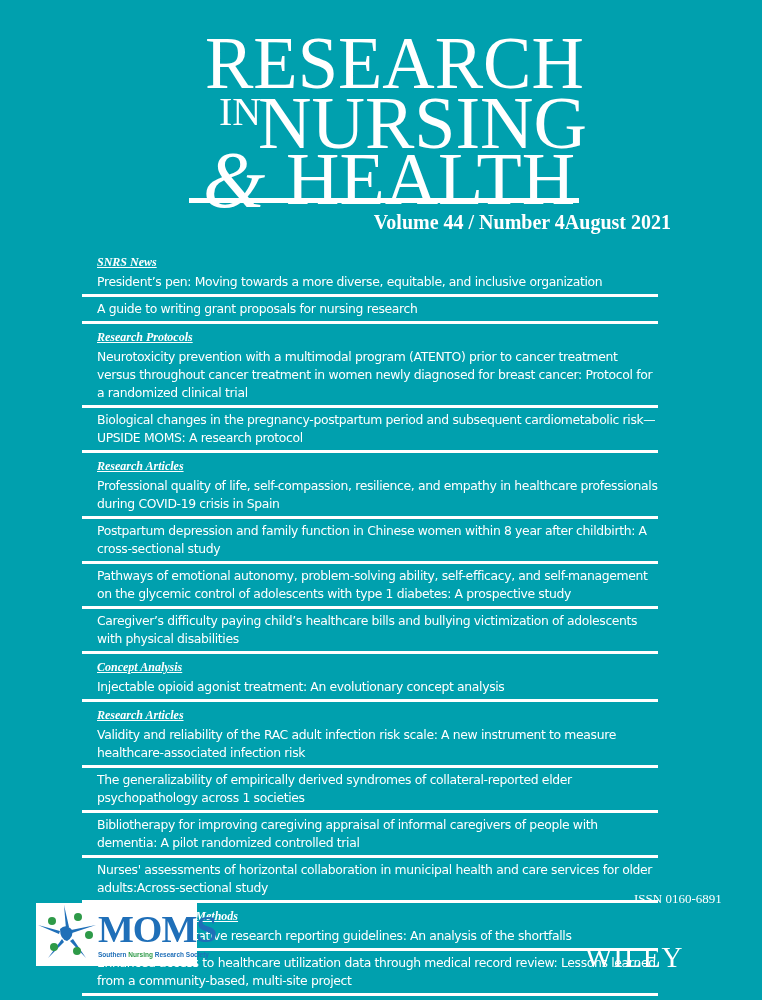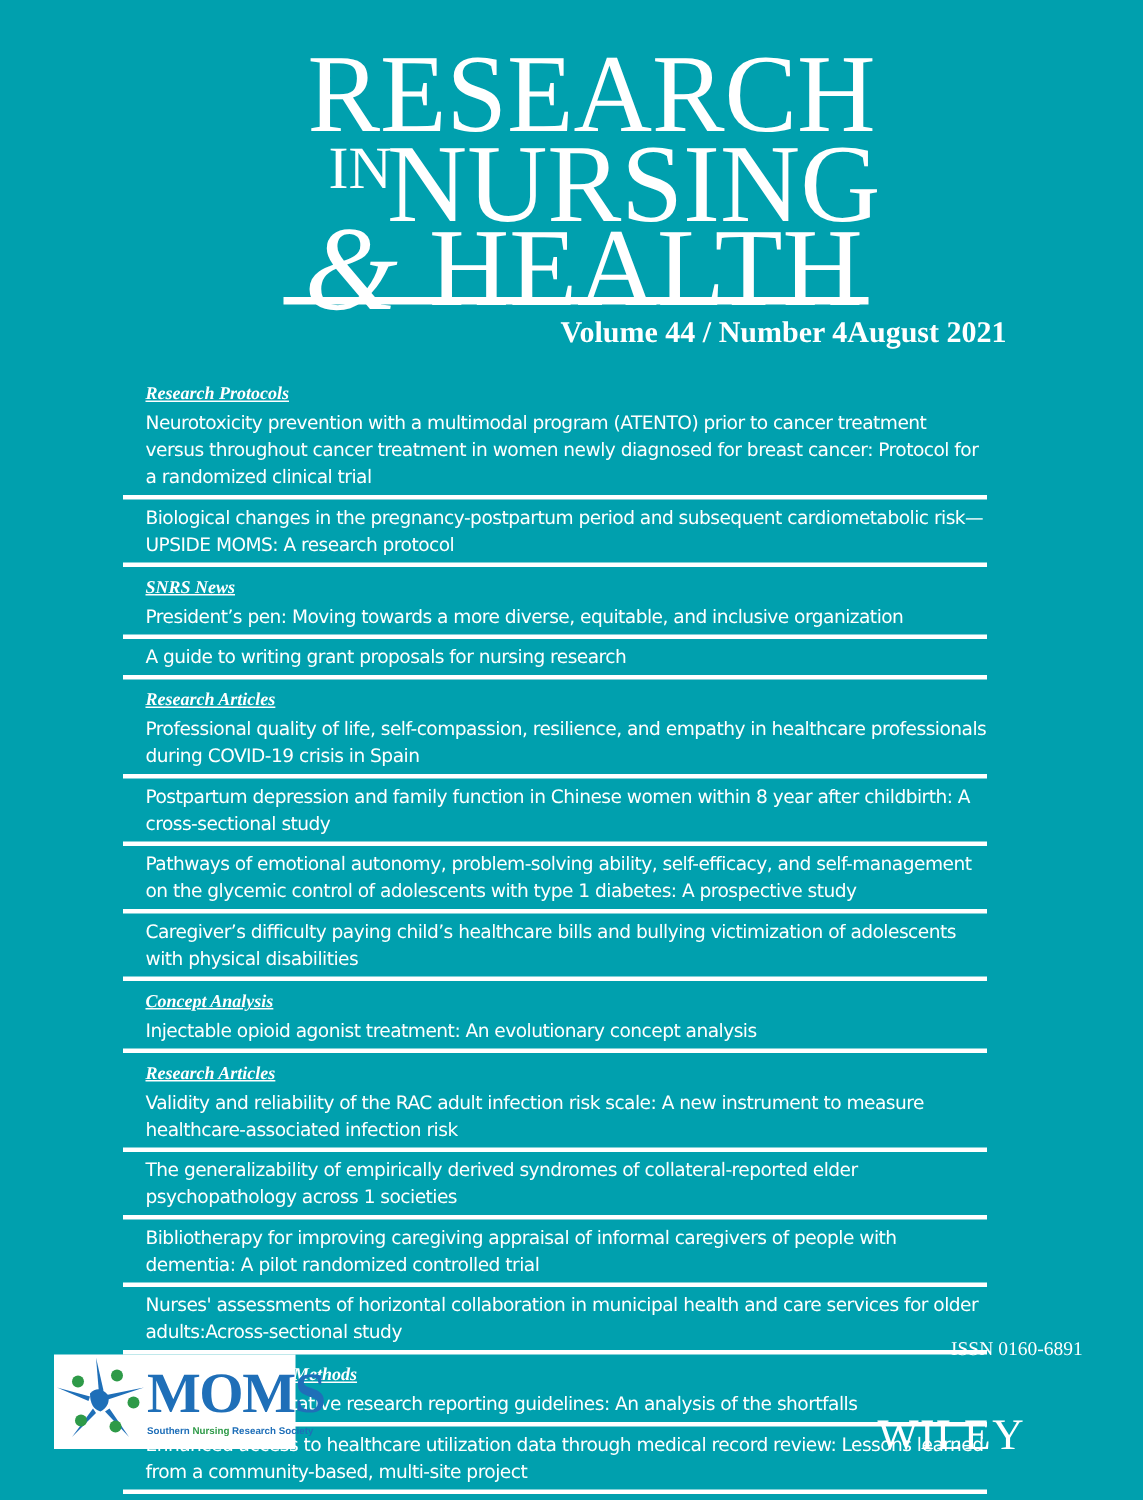--- a/index.html
+++ b/index.html
@@ -96,32 +96,32 @@
 </div>
 
 <div class="issue-row">
   <span>Volume 44 / Number 4</span>
   <span>August 2021</span>
 </div>
 
 <div class="toc">
 
   <div class="section">
+    <div class="section-label">SNRS News</div>
+    <div class="article">President’s pen: Moving towards a more diverse, equitable, and inclusive organization</div>
+    <div class="divider"></div>
+    <div class="article">A guide to writing grant proposals for nursing research</div>
+    <div class="divider"></div>
+  </div>
+
+  <div class="section">
     <div class="section-label">Research Protocols</div>
     <div class="article">Neurotoxicity prevention with a multimodal program (ATENTO) prior to cancer treatment versus throughout cancer treatment in women newly diagnosed for breast cancer: Protocol for a randomized clinical trial</div>
     <div class="divider"></div>
     <div class="article">Biological changes in the pregnancy-postpartum period and subsequent cardiometabolic risk— UPSIDE MOMS: A research protocol</div>
-    <div class="divider"></div>
-  </div>
-
-  <div class="section">
-    <div class="section-label">SNRS News</div>
-    <div class="article">President’s pen: Moving towards a more diverse, equitable, and inclusive organization</div>
-    <div class="divider"></div>
-    <div class="article">A guide to writing grant proposals for nursing research</div>
     <div class="divider"></div>
   </div>
 
   <div class="section">
     <div class="section-label">Research Articles</div>
     <div class="article">Professional quality of life, self-compassion, resilience, and empathy in healthcare professionals during COVID-19 crisis in Spain</div>
     <div class="divider"></div>
     <div class="article">Postpartum depression and family function in Chinese women within 8 year after childbirth: A cross-sectional study</div>
     <div class="divider"></div>
     <div class="article">Pathways of emotional autonomy, problem-solving ability, self-efficacy, and self-management on the glycemic control of adolescents with type 1 diabetes: A prospective study</div>

